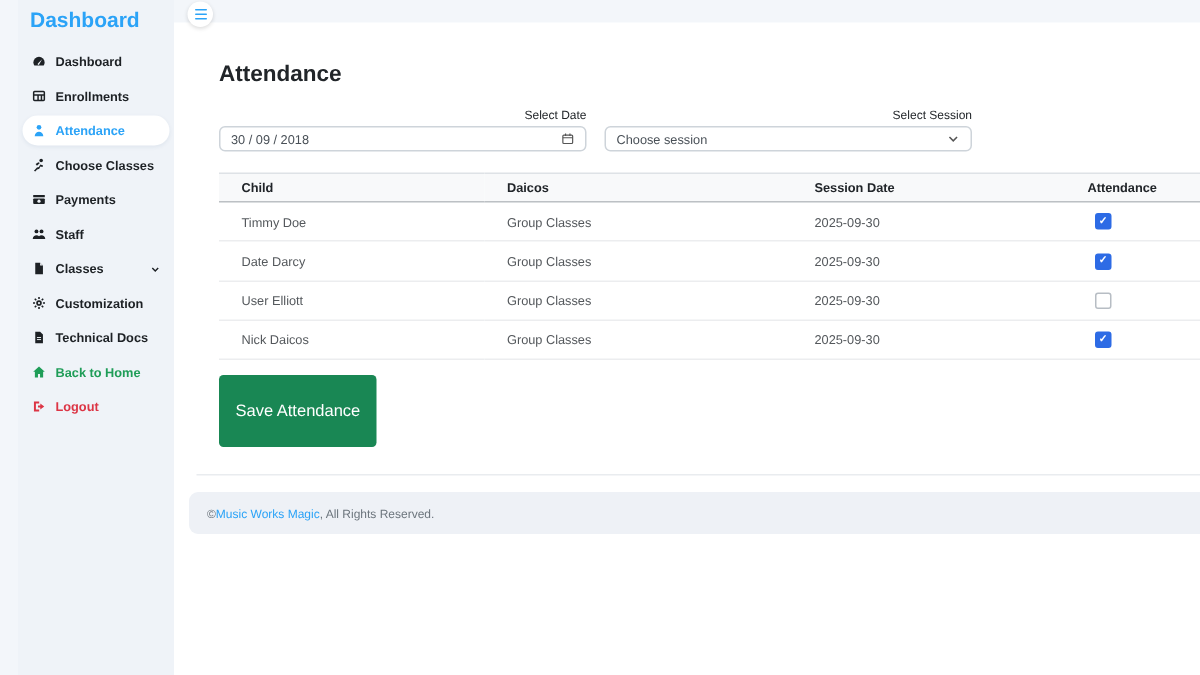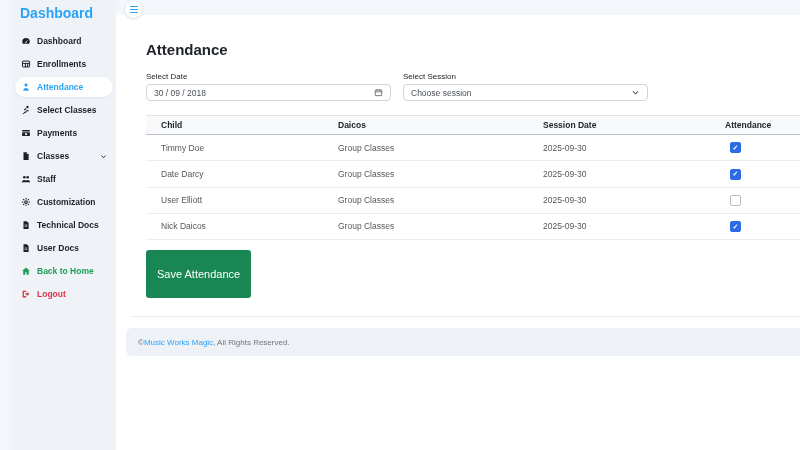--- a/index.html
+++ b/index.html
@@ -22,21 +22,21 @@
   
   .main{flex:1;position:relative;display:flex;flex-direction:column;min-width:0;}
   .menu-btn{position:absolute;top:1px;left:9px;width:17px;height:17px;border-radius:50%;background:#fff;
             box-shadow:0 1px 3px rgba(0,0,0,.15);display:flex;flex-direction:column;justify-content:center;
             align-items:center;gap:1.5px;cursor:pointer;z-index:2;border:none;}
   .menu-btn .bar{width:8px;height:1.5px;background:#2ba3f7;border-radius:1px;}
   .panel{margin-top:15px;background:#fff;flex:1;padding:26px 30px 0 30px;box-sizing:border-box;min-width:0;}
   .page-title{margin:0;font-size:15px;font-weight:bold;color:#212529;}
 
   .filters{display:flex;gap:12px;margin-top:14px;}
-  .filter-col{width:245px;}
+  .filter-col{width:245px;text-align:right;}
   .filter-label{font-size:8px;color:#212529;margin-bottom:3px;}
   .inputbox{height:17px;border:1px solid #ced4da;border-radius:4px;display:flex;align-items:center;
             justify-content:space-between;padding:0 7px;font-size:8.5px;color:#495057;background:#fff;
             box-sizing:border-box;cursor:pointer;}
 
   
   .table-wrap{margin-top:14px;margin-right:-30px;}
   table{border-collapse:collapse;width:100%;table-layout:fixed;}
   thead th{background:#f8f9fa;text-align:left;font-size:8.5px;color:#212529;font-weight:bold;
            padding:4px 15px;border-top:1px solid #dee2e6;border-bottom:1px solid #bcc0c4;}
@@ -94,90 +94,81 @@
       </div>
 
       <div class="nav-item">
         <span class="ni">
           <svg viewBox="0 0 16 16" width="10" height="10" fill="currentColor">
               <circle cx="10.3" cy="3.2" r="1.9"></circle>
               <path d="M2.6 14.2l3.2-3.6 2.1-.6 1.5-2.6 3 1.1-.7 1.7-2.2-.5-1.2 2.2-2.3 1-2 2z"></path>
               <path d="M5.8 8.9L4.4 7l2.9-2 1.6.9z"></path>
             </svg>
         </span>
-        <span>Select Classes</span>
+        <span>Choose Classes</span>
       </div>
 
 
       <div class="nav-item">
         <span class="ni">
           <svg viewBox="0 0 16 16" width="10" height="10" fill="currentColor">
               <rect x="1.8" y="3.2" width="12.4" height="2.4" rx=".6"></rect>
               <rect x="1.8" y="6.8" width="12.4" height="6" rx="1"></rect>
               <circle cx="8" cy="9.8" r="1.7" fill="#eff3f8"></circle>
             </svg>
         </span>
         <span>Payments</span>
+      </div>
+
+      <div class="nav-item">
+        <span class="ni">
+          <svg viewBox="0 0 16 16" width="10" height="10" fill="currentColor">
+              <circle cx="5.3" cy="5.2" r="2.1"></circle>
+              <circle cx="10.7" cy="5.2" r="2.1"></circle>
+              <path d="M1.3 13.2c.2-2.4 1.9-3.8 4-3.8 1.1 0 2 .4 2.7 1 .7-.6 1.6-1 2.7-1 2.1 0 3.8 1.4 4 3.8z"></path>
+            </svg>
+        </span>
+        <span>Staff</span>
       </div>
 
       <div class="nav-item">
         <span class="ni">
           <svg viewBox="0 0 16 16" width="10" height="10" fill="currentColor">
               <path d="M4 1.8h5.2l3 3V14.2H4z"></path>
               <path d="M9.2 1.8v3h3z" fill="#eff3f8"></path>
             </svg>
         </span>
         <span>Classes</span>
         <span class="chev">
           <svg viewBox="0 0 16 16" width="7" height="7" fill="none" stroke="currentColor" stroke-width="2.2">
               <path d="M3.5 6l4.5 4.5L12.5 6"></path>
             </svg>
         </span>
       </div>
 
       <div class="nav-item">
         <span class="ni">
-          <svg viewBox="0 0 16 16" width="10" height="10" fill="currentColor">
-              <circle cx="5.3" cy="5.2" r="2.1"></circle>
-              <circle cx="10.7" cy="5.2" r="2.1"></circle>
-              <path d="M1.3 13.2c.2-2.4 1.9-3.8 4-3.8 1.1 0 2 .4 2.7 1 .7-.6 1.6-1 2.7-1 2.1 0 3.8 1.4 4 3.8z"></path>
-            </svg>
-        </span>
-        <span>Staff</span>
-      </div>
-
-      <div class="nav-item">
-        <span class="ni">
           <svg viewBox="0 0 16 16" width="10" height="10" fill="none" stroke="currentColor">
               <circle cx="8" cy="8" r="2.1" stroke-width="1.8"></circle>
               <path stroke-width="1.7" d="M8 1.6v2.2M8 12.2v2.2M1.6 8h2.2M12.2 8h2.2M3.5 3.5l1.6 1.6M10.9 10.9l1.6 1.6M12.5 3.5l-1.6 1.6M5.1 10.9l-1.6 1.6"></path>
             </svg>
         </span>
         <span>Customization</span>
       </div>
 
       <div class="nav-item">
         <span class="ni">
           <svg viewBox="0 0 16 16" width="10" height="10" fill="currentColor">
               <path d="M4 1.8h5.2l3 3V14.2H4z"></path>
               <path d="M5.8 8h4.4M5.8 10.2h4.4" stroke="#eff3f8" stroke-width="1"></path>
             </svg>
         </span>
         <span>Technical Docs</span>
       </div>
 
-      <div class="nav-item">
-        <span class="ni">
-          <svg viewBox="0 0 16 16" width="10" height="10" fill="currentColor">
-              <path d="M4 1.8h5.2l3 3V14.2H4z"></path>
-              <path d="M5.8 8h4.4M5.8 10.2h4.4" stroke="#eff3f8" stroke-width="1"></path>
-            </svg>
-        </span>
-        <span>User Docs</span>
-      </div>
 
       <div class="nav-item success">
         <span class="ni">
           <svg viewBox="0 0 16 16" width="10" height="10" fill="currentColor">
               <path d="M8 2.2L1.8 7.8h1.8v6h3.3V10h2.2v3.8h3.3v-6h1.8z"></path>
             </svg>
         </span>
         <span>Back to Home</span>
       </div>
 

